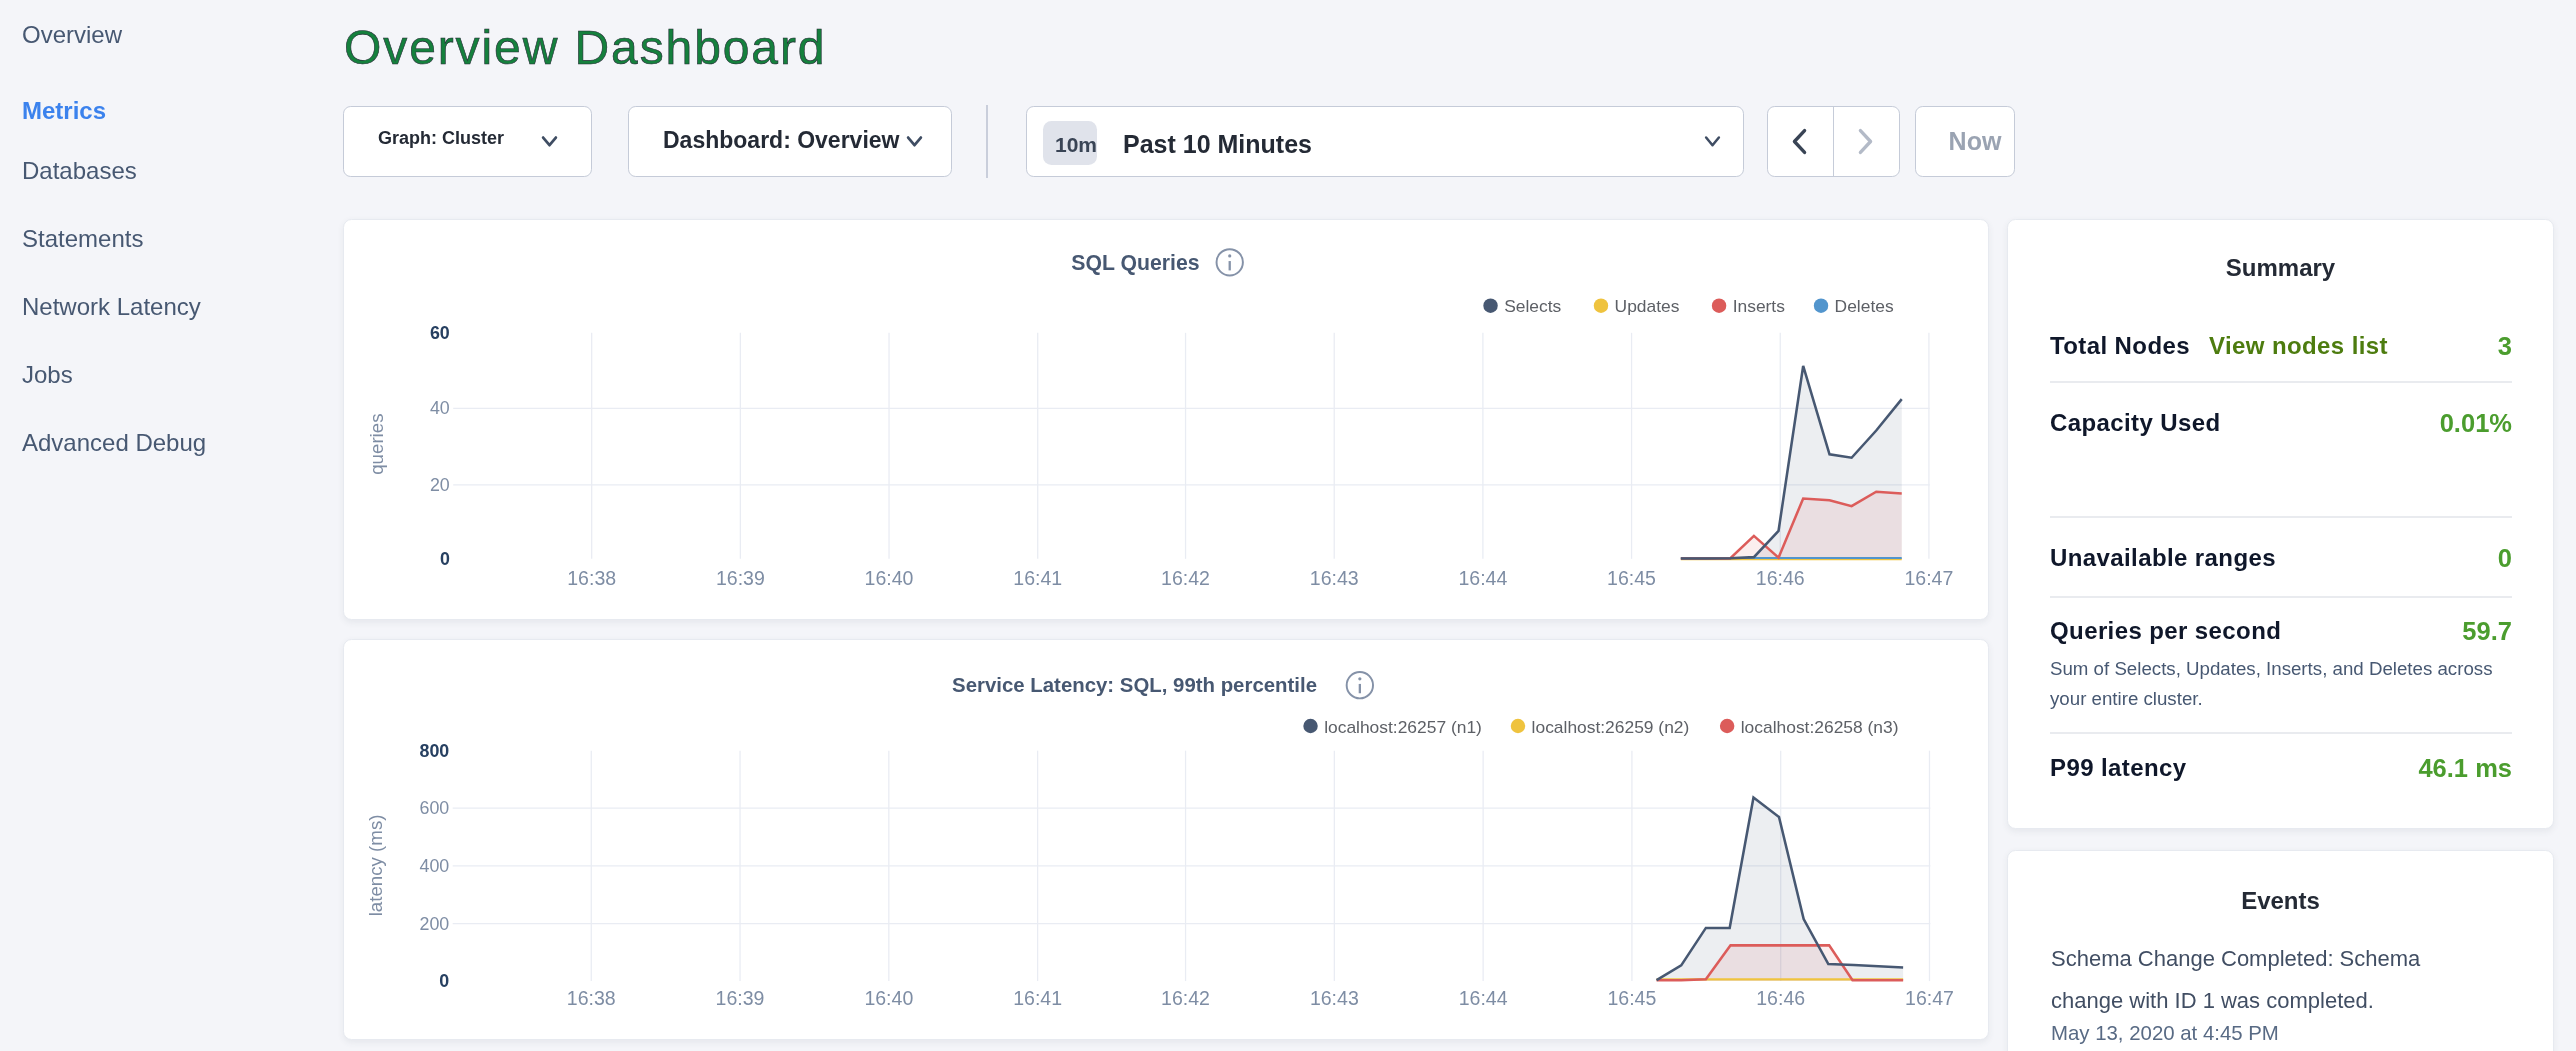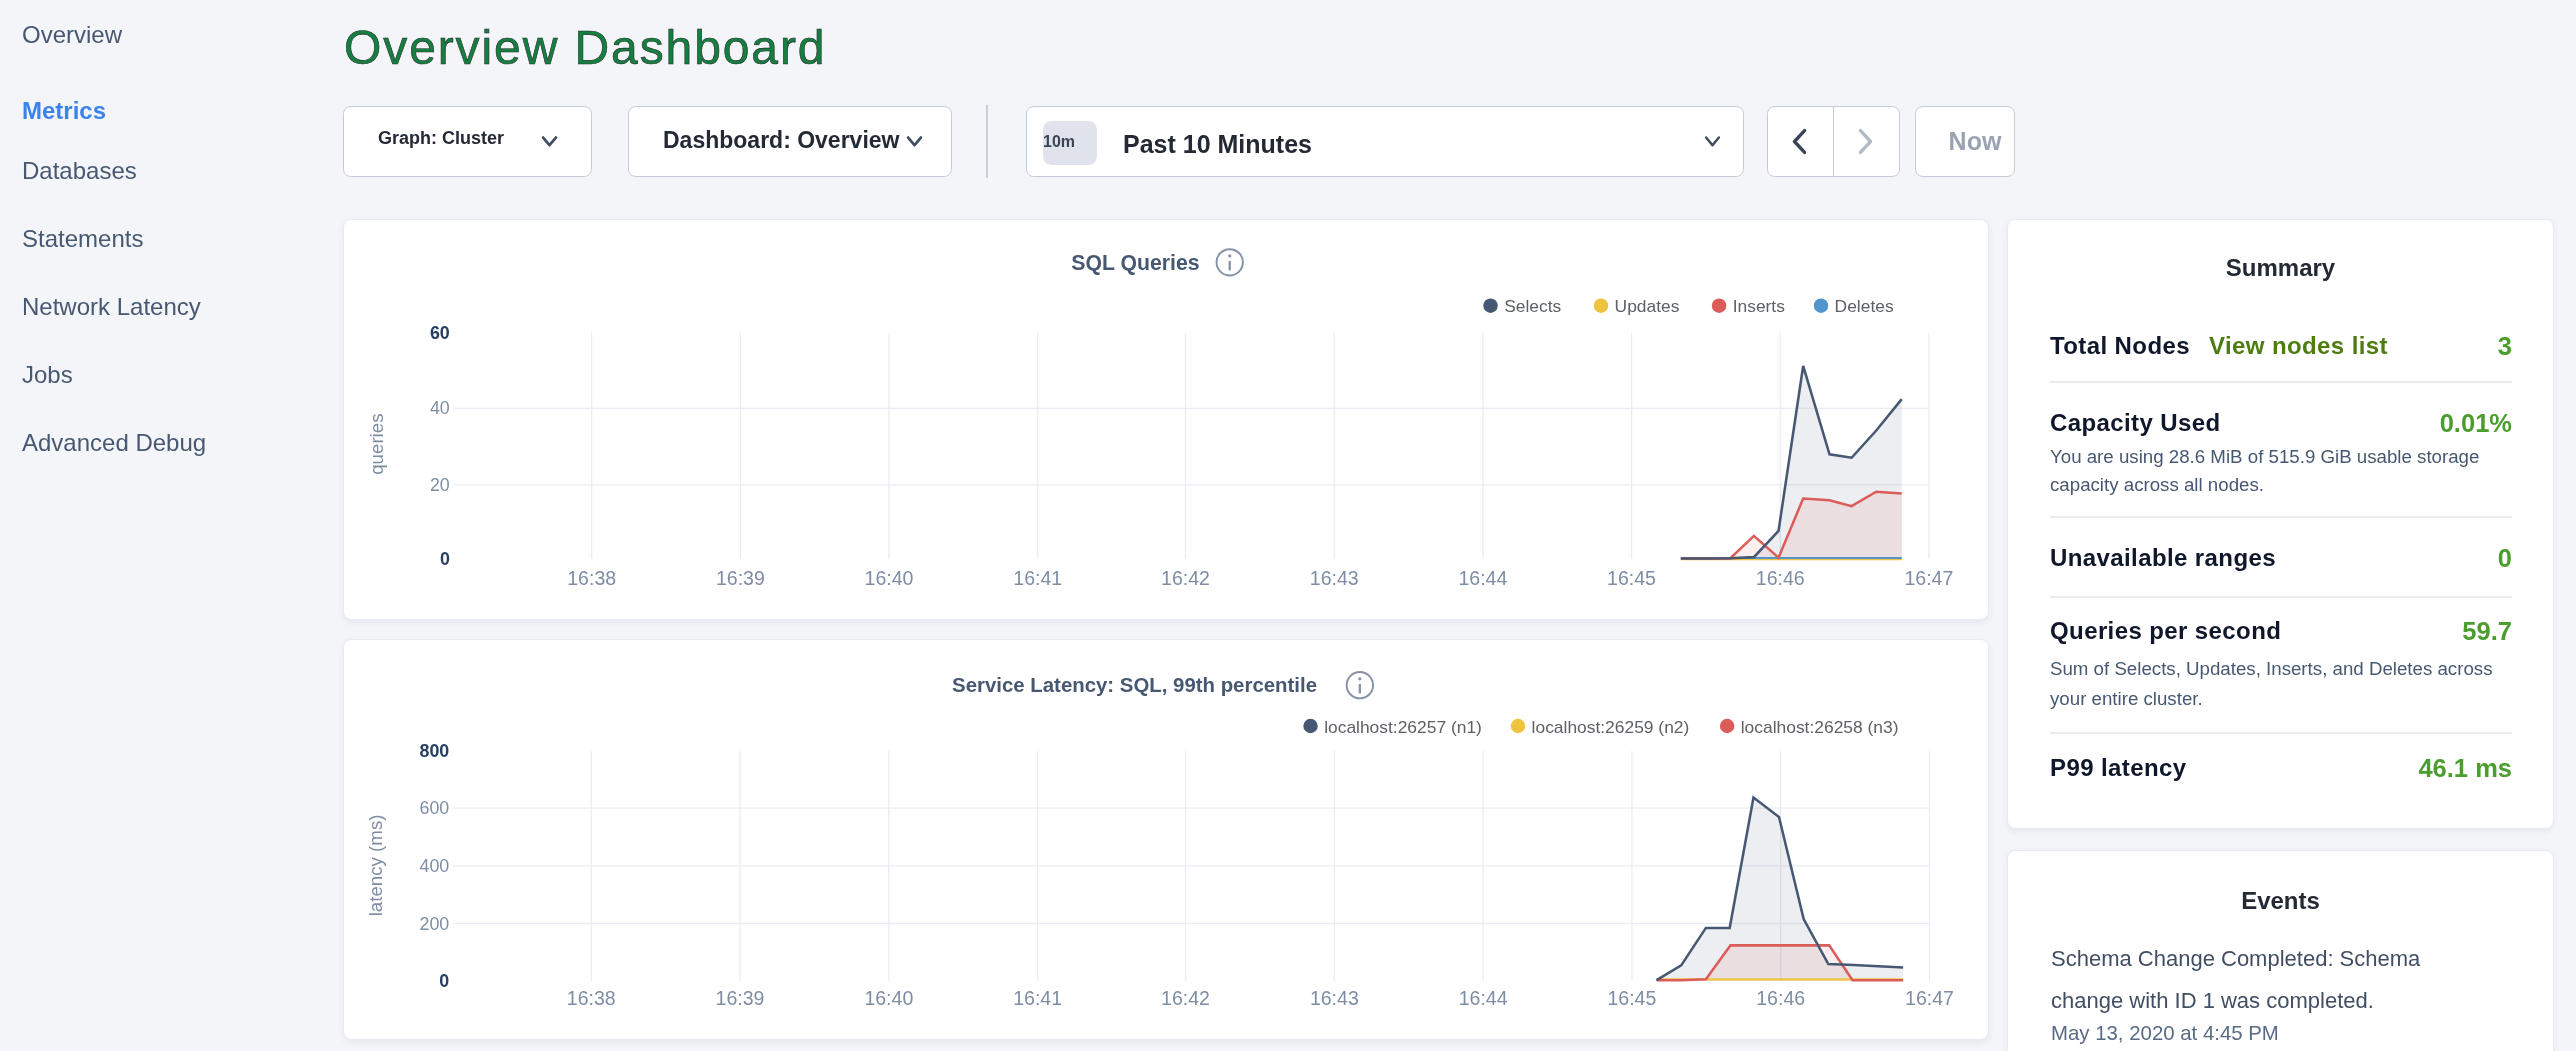--- a/index.html
+++ b/index.html
@@ -39,21 +39,21 @@
 <div class="ctl" style="left:628px; width:324px;"></div>
 <div class="abs ctl-txt" style="left:663px; top:129px; font-size:23px; line-height:1;">Dashboard: Overview</div>
 <svg class="abs" style="left:906px; top:135px;" width="17" height="13.6" viewBox="0 0 20 16">
     <path d="M2.5 3 L10 12 L17.5 3" fill="none" stroke="#3f4d63" stroke-width="3.2" stroke-linecap="round" stroke-linejoin="round"></path>
   </svg>
 
 <div class="abs" style="left:986px; top:105px; width:1.7px; height:73px; background:#c9cedb;"></div>
 
 <div class="ctl" style="left:1026px; width:718px;"></div>
 <div class="abs" style="left:1043px; top:121px; width:54px; height:44px; background:#e0e3eb; border-radius:8.5px;"></div>
-<div class="abs" style="left:1043px; top:134px; width:54px; text-align:left; color:#394455; font-weight:bold; font-size:16px; line-height:1;">10m</div>
+<div class="abs" style="left:1043px; top:134px; width:54px; text-align:right; color:#394455; font-weight:bold; font-size:21px; line-height:1;">10m</div>
 <div class="abs ctl-txt" style="left:1123px; top:132px; font-size:25px; line-height:1;">Past 10 Minutes</div>
 <svg class="abs" style="left:1704px; top:135px;" width="17" height="13.6" viewBox="0 0 20 16">
     <path d="M2.5 3 L10 12 L17.5 3" fill="none" stroke="#3f4d63" stroke-width="3" stroke-linecap="round" stroke-linejoin="round"></path>
   </svg>
 
 <div class="ctl" style="left:1767px; width:133px;"></div>
 <div class="abs" style="left:1833px; top:107px; width:0.9px; height:69px; background:#c6ccd9;"></div>
 <svg class="abs" style="left:1791px; top:128px;" width="17" height="27" viewBox="0 0 20 32">
     <path d="M16 3 L4 16 L16 29" fill="none" stroke="#394455" stroke-width="4" stroke-linecap="round" stroke-linejoin="round"></path>
   </svg>
@@ -197,21 +197,20 @@
 <div id="summary" class="abs" style="left:2007px; top:219px; width:547px; height:610px;">
   <div class="abs" style="left:0; top:37px; width:547px; text-align:center; font-size:24px; font-weight:bold; color:#242a35; line-height:1;">Summary</div>
 
   <div class="abs sh" style="left:43px; top:115px;">Total Nodes</div>
   <div class="abs" style="left:202px; top:115px; font-size:24px; font-weight:bold; color:#4d7c0f; line-height:1; letter-spacing:0.4px;">View nodes list</div>
   <div class="abs sv" style="top:115px;">3</div>
   <div class="abs sd" style="top:162px;"></div>
 
   <div class="abs sh" style="left:43px; top:192px;">Capacity Used</div>
   <div class="abs sv" style="top:192px;">0.01%</div>
-  <div class="abs st" style="top:224px; line-height:28px;">You are using 28.6 MiB of 515.9 GiB usable storage<br>capacity across all nodes.</div>
   <div class="abs sd" style="top:297px;"></div>
 
   <div class="abs sh" style="left:43px; top:327px;">Unavailable ranges</div>
   <div class="abs sv" style="top:327px;">0</div>
   <div class="abs sd" style="top:377px;"></div>
 
   <div class="abs sh" style="left:43px; top:400px;">Queries per second</div>
   <div class="abs sv" style="top:400px;">59.7</div>
   <div class="abs st" style="top:435px; line-height:30px;">Sum of Selects, Updates, Inserts, and Deletes across<br>your entire cluster.</div>
   <div class="abs sd" style="top:513px;"></div>

